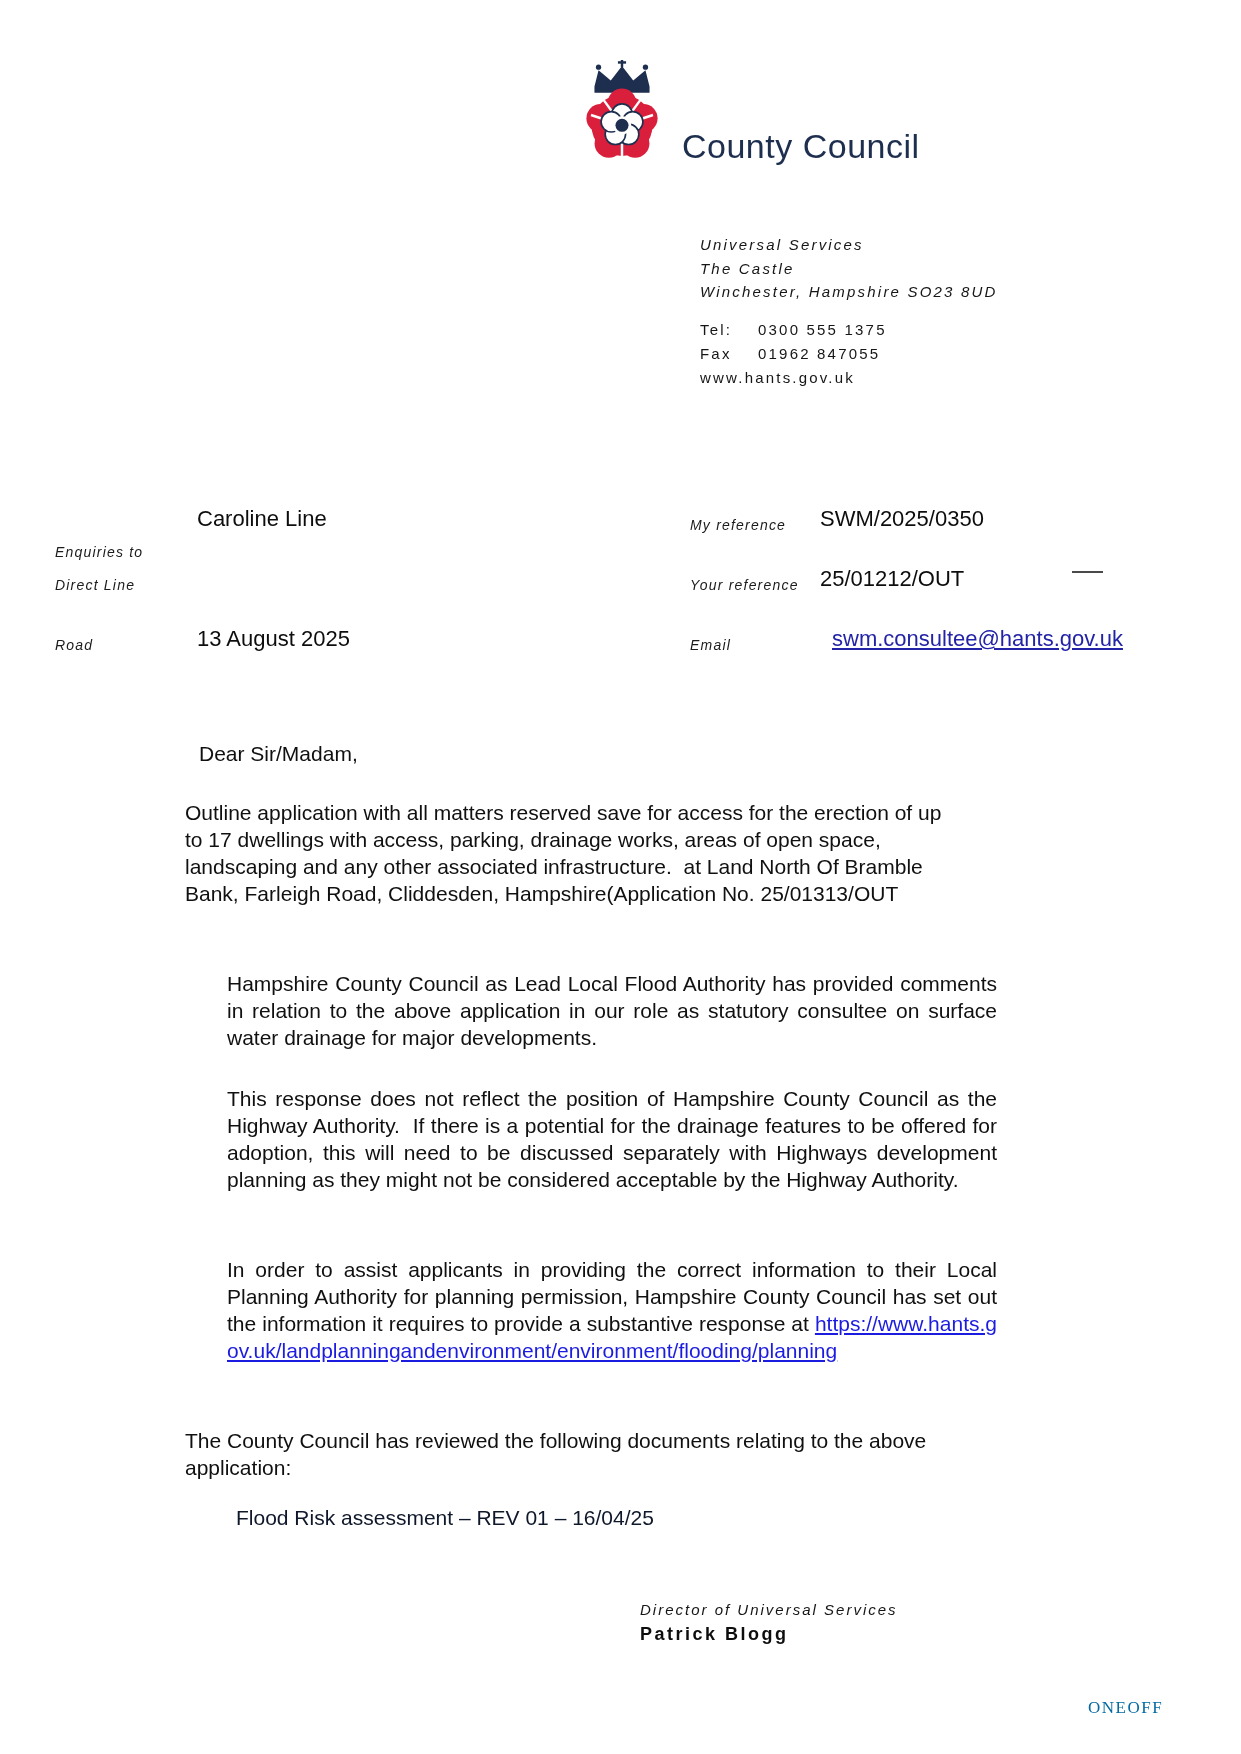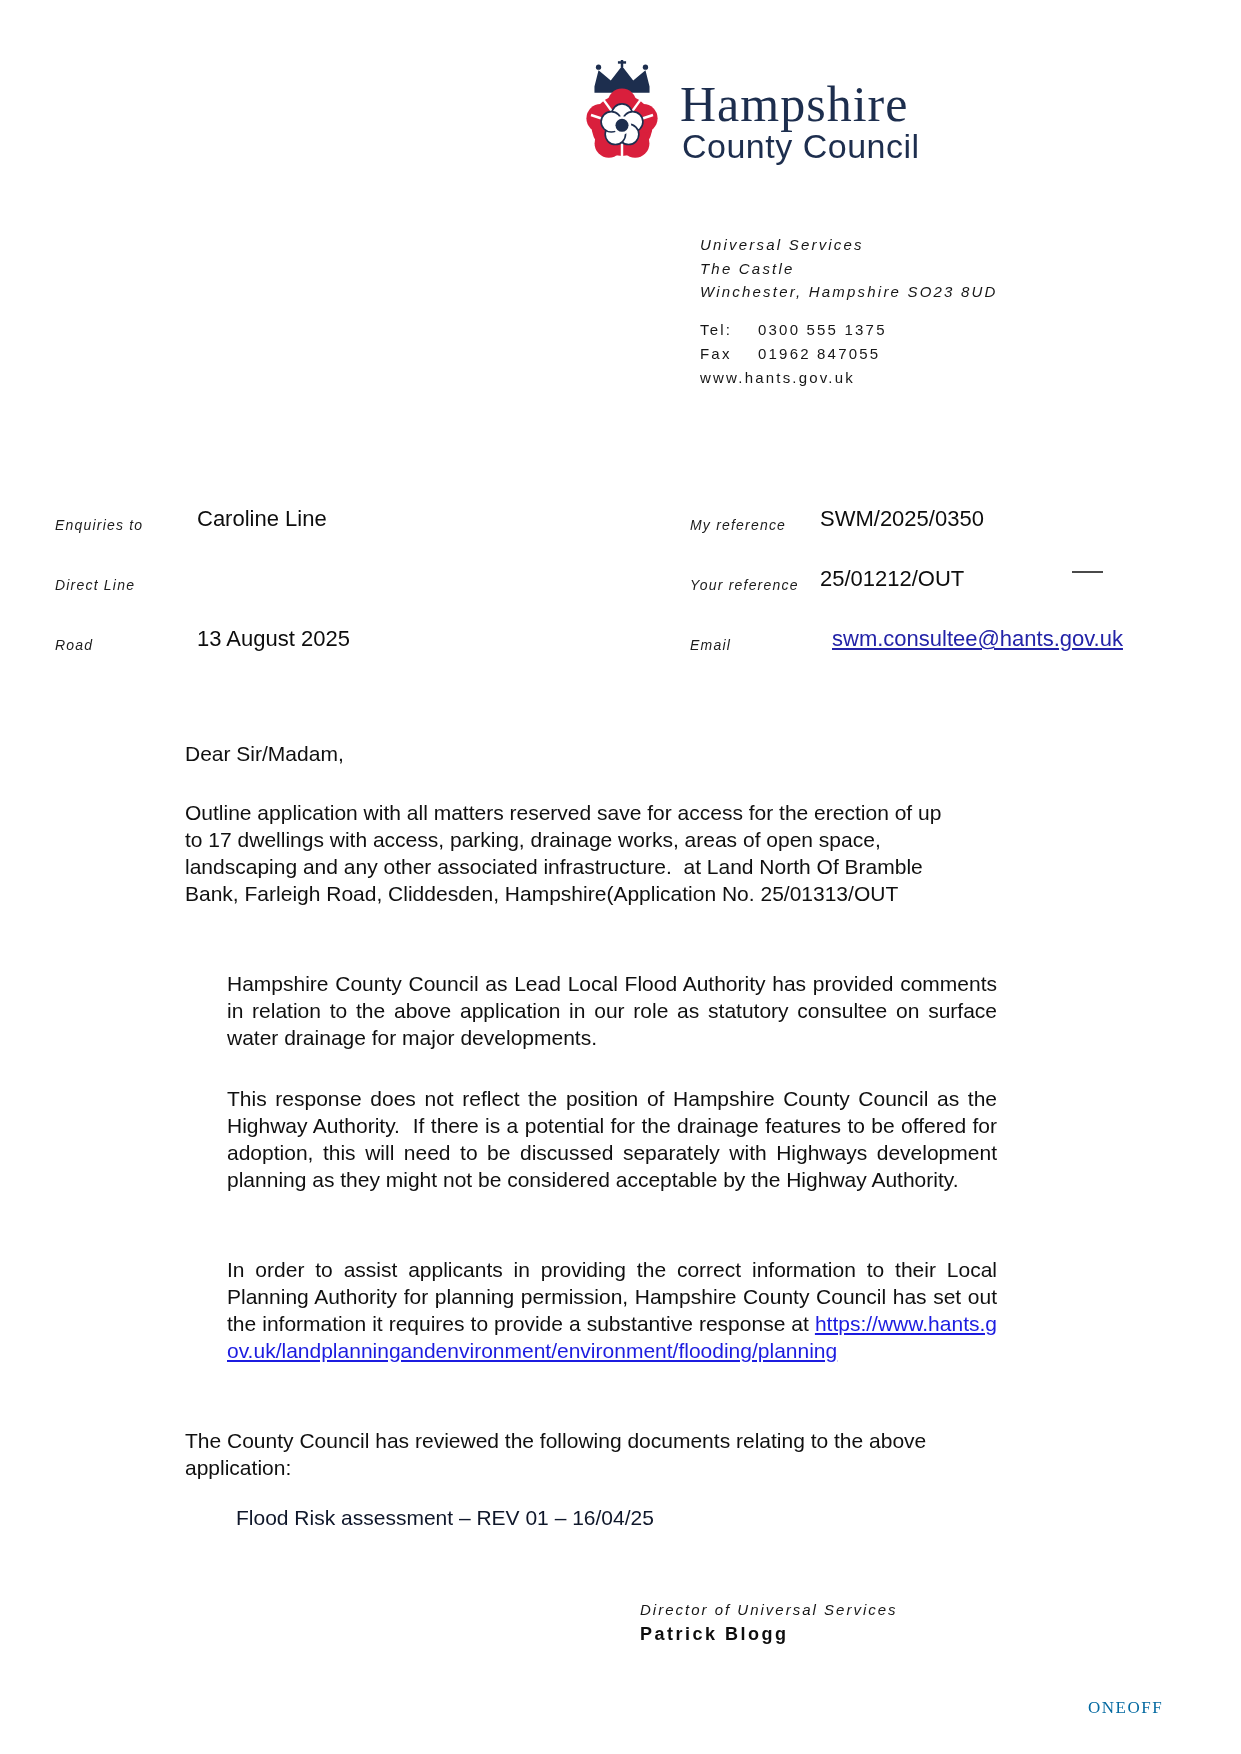--- a/index.html
+++ b/index.html
@@ -74,56 +74,55 @@
         <circle cx="43.5" cy="72.9" r="10"></circle>
         <circle cx="30.5" cy="72.9" r="10"></circle>
         <circle cx="26.5" cy="60.6" r="10"></circle>
         <circle cx="37" cy="64" r="9" stroke="none"></circle>
       </g>
 
       <circle cx="37" cy="64" r="6.4" fill="#1d2e4e"></circle>
     </svg>
   </div>
 
-  <div class="abs council-serif" style="left:680px;top:78px;">Hampshire</div>
   <div class="abs council-sans" style="left:682px;top:128px;">County Council</div>
 
   <div class="abs" style="left:700px;top:233px;">
     <div class="lh-line lh-italic">Universal Services</div>
     <div class="lh-line lh-italic">The Castle</div>
     <div class="lh-line lh-italic">Winchester, Hampshire SO23 8UD</div>
   </div>
 
   <div class="abs" style="left:700px;top:318px;">
     <div class="lh-line" style="line-height:24px;">
       <span class="lh-label">Tel:</span><span>0300 555 1375</span>
     </div>
     <div class="lh-line" style="line-height:24px;">
       <span class="lh-label">Fax</span><span>01962 847055</span>
     </div>
     <div class="lh-line" style="line-height:24px;">www.hants.gov.uk</div>
   </div>
 
-  <div class="abs ref-label" style="left:55px;top:517px;text-align:right;">Enquiries to</div>
+  <div class="abs ref-label" style="left:55px;top:544px;text-align:right;">Enquiries to</div>
   <div class="abs ref-value" style="left:197px;top:506px;">Caroline Line</div>
   <div class="abs ref-label" style="left:690px;top:517px;">My reference</div>
   <div class="abs ref-value" style="left:820px;top:506px;">SWM/2025/0350</div>
 
   <div class="abs ref-label" style="left:55px;top:577px;">Direct Line</div>
   <div class="abs ref-value" style="left:197px;top:566px;"></div>
   <div class="abs ref-label" style="left:690px;top:577px;">Your reference</div>
   <div class="abs ref-value" style="left:820px;top:566px;">25/01212/OUT</div>
   <div class="abs dash" style="left:1072px;top:571px;"></div>
 
   <div class="abs ref-label" style="left:55px;top:637px;">Road</div>
   <div class="abs ref-value" style="left:197px;top:626px;">13 August 2025</div>
   <div class="abs ref-label" style="left:690px;top:637px;">Email</div>
   <a class="abs ref-value email-link" style="left:820px;top:626px;">swm.consultee@hants.gov.uk</a>
 
-  <div class="para" style="top:740px;">Dear Sir/Madam,</div>
+  <div class="para" style="top:740px;margin-left:14px;">Dear Sir/Madam,</div>
 
   <div class="para" style="top:799px;">Outline application with all matters reserved save for access for the erection of up to 17 dwellings with access, parking, drainage works, areas of open space, landscaping and any other associated infrastructure.&nbsp; at Land North Of Bramble Bank, Farleigh Road, Cliddesden, Hampshire(Application No. 25/01313/OUT</div>
 
   <div class="para justify" style="top:970px;">Hampshire County Council as Lead Local Flood Authority has provided comments in relation to the above application in our role as statutory consultee on surface water drainage for major developments.</div>
 
   <div class="para justify" style="top:1085px;">This response does not reflect the position of Hampshire County Council as the Highway Authority.&nbsp; If there is a potential for the drainage features to be offered for adoption, this will need to be discussed separately with Highways development planning as they might not be considered acceptable by the Highway Authority.</div>
 
   <div class="para justify" style="top:1256px;">
     <span>In order to assist applicants in providing the correct information to their Local Planning Authority for planning permission, Hampshire County Council has set out the information it requires to provide a substantive response at </span><a class="url-link">https://www.hants.gov.uk/landplanningandenvironment/environment/flooding/planning</a>
   </div>

